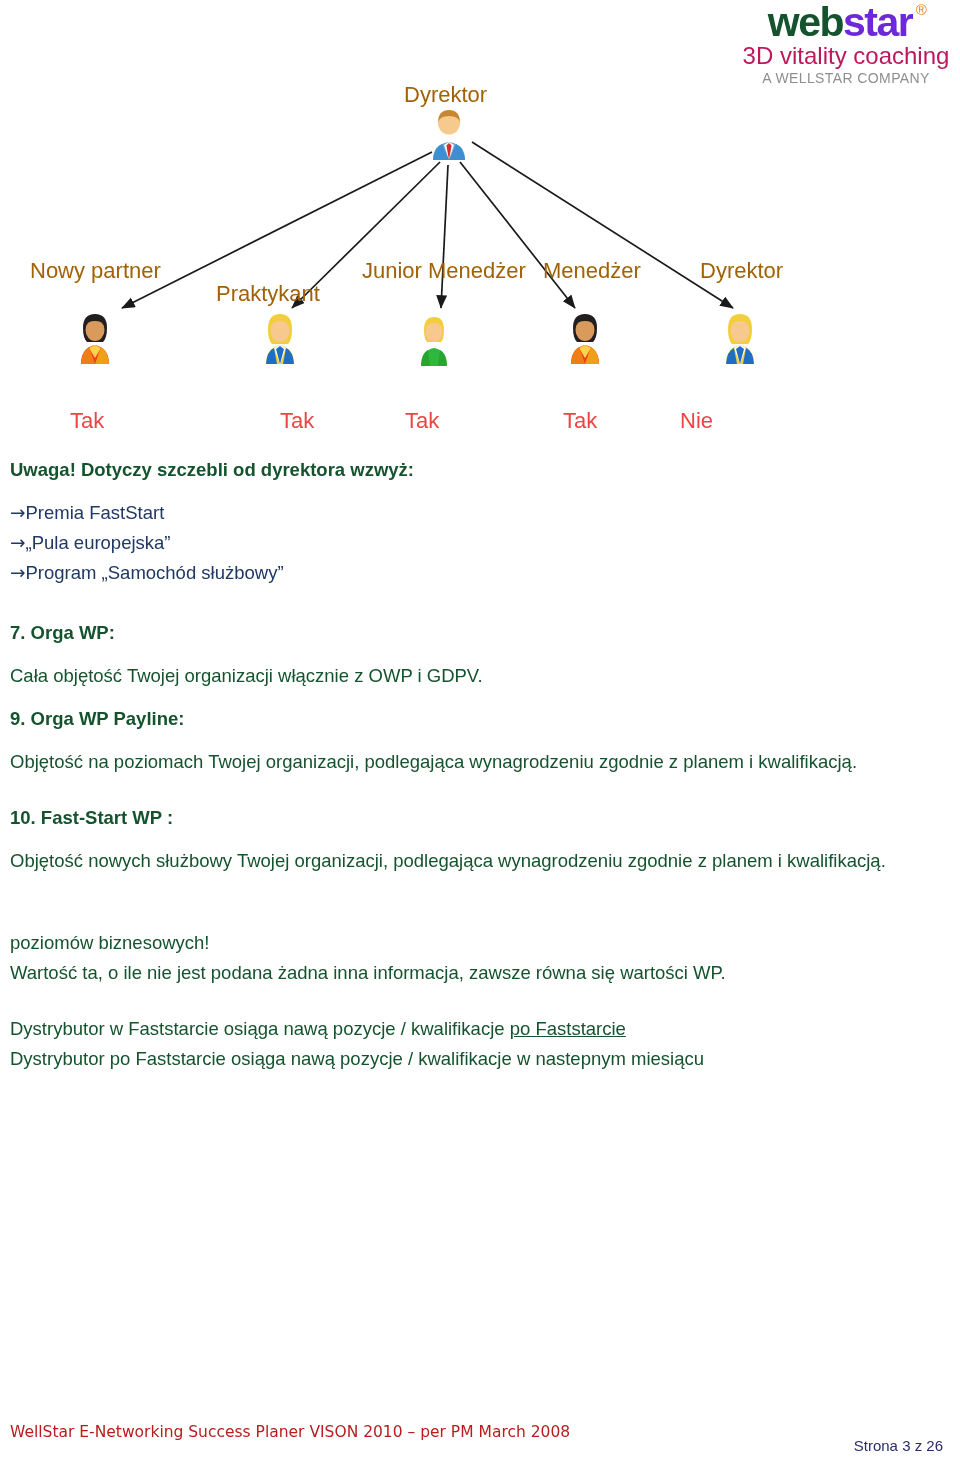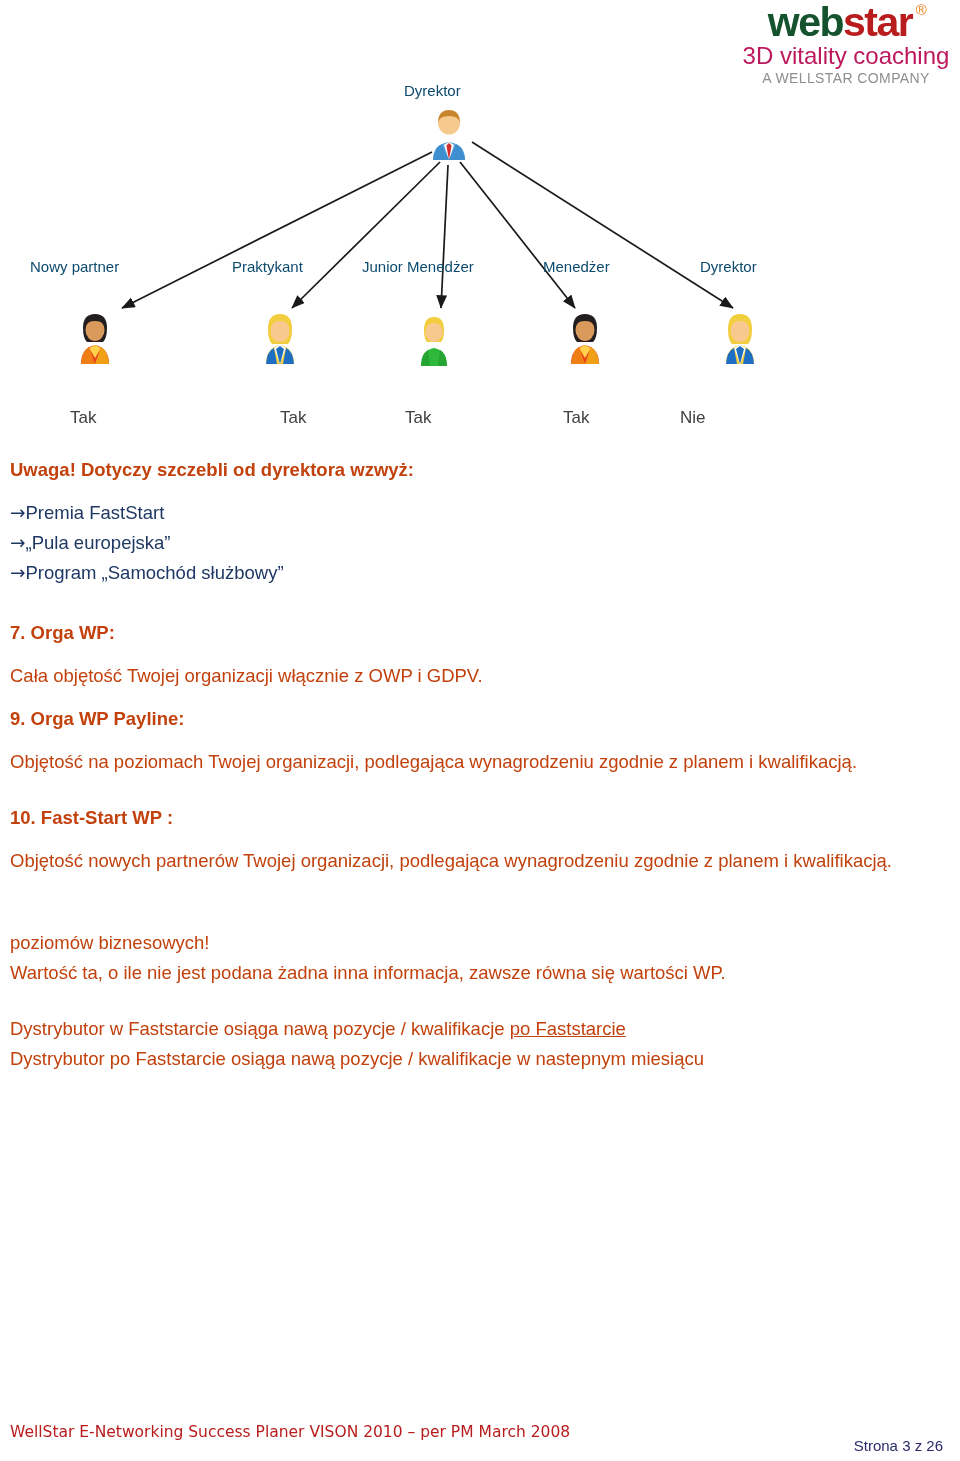--- a/index.html
+++ b/index.html
@@ -26,21 +26,21 @@
   .logo-wordmark {
     font-size: 41px;
     font-weight: bold;
     letter-spacing: -1.5px;
     white-space: nowrap;
     position: relative;
     display: inline-block;
     padding-right: 12px;
   }
   .logo-web { color: #14532d; }
-  .logo-star { color: #b91c1c; }
+  .logo-star { color: #6d28d9; }
   .logo-reg {
     position: absolute;
     top: 0px; right: -1px;
     font-size: 15px;
     font-weight: normal;
     color: #F07D1A;
   }
   .logo-tagline {
     font-size: 24px;
     color: #be185d;
@@ -64,53 +64,53 @@
     left: 0; top: 70px;
     width: 820px; height: 380px;
   }
   .diagram svg {
     position: absolute;
     left: 0; top: 0;
     width: 820px; height: 380px;
   }
   .node-label {
     position: absolute;
-    font-size: 15px;
-    color: #0c4a6e;
+    font-size: 22px;
+    color: #a16207;
     white-space: nowrap;
   }
   .top-label { left: 404px; top: 12px; }
 
   .person {
     position: absolute;
     width: 44px; height: 52px;
   }
   .person svg { width: 44px; height: 52px; display: block; }
 
   .row-labels { position: absolute; top: 188px; left: 0; width: 820px; }
   .row-labels .node-label { top: 0; }
 
   .yn-row { position: absolute; top: 338px; left: 0; width: 820px; }
   .yn {
     position: absolute;
-    font-size: 17px;
-    color: #404040;
+    font-size: 22px;
+    color: #ef4444;
     white-space: nowrap;
   }
 
   
   .content {
     position: absolute;
     left: 10px; top: 455px;
     width: 930px;
   }
   .p {
     font-size: 18.5px;
     line-height: 30px;
-    color: #c2410c;
+    color: #14532d;
     margin: 0;
     white-space: nowrap;
   }
   .bold { font-weight: bold; }
   .gap-sm { height: 13px; }
   .gap-md { height: 26px; }
   .gap-lg { height: 30px; }
   .arrow-item { font-size: 18.5px; line-height: 30px; }
   .arrow-glyph { font-family: "DejaVu Sans", sans-serif; }
   .u { text-decoration: underline; text-align: center; }
@@ -169,21 +169,21 @@
       <path d="M6 52 q0 -16 16 -18 q16 2 16 18 z" fill="#5FA8E0"></path>
       <path d="M22 34 l-5 3 l5 15 l5 -15 z" fill="#FFFFFF"></path>
       <path d="M22 35 l-2.6 2.6 l2.6 14.4 l2.6 -14.4 z" fill="#D12F2F"></path>
       <path d="M6 52 q1 -12 9 -16 l7 16 z" fill="#3E8FD0"></path>
       <path d="M38 52 q-1 -12 -9 -16 l-7 16 z" fill="#3E8FD0"></path>
     </svg>
   </div>
 
   <div class="row-labels">
     <div class="node-label" style="left:30px;">Nowy partner</div>
-    <div class="node-label" style="left:232px;">Praktykant</div>
+    <div class="node-label" style="left:216px;margin-top:23px;">Praktykant</div>
     <div class="node-label" style="left:362px;">Junior Menedżer</div>
     <div class="node-label" style="left:543px;">Menedżer</div>
     <div class="node-label" style="left:700px;">Dyrektor</div>
   </div>
 
   <div class="person" style="left:73px; top:242px;">
     <svg viewBox="0 0 44 52">
       <path d="M10 16 q0 -14 12 -14 q12 0 12 14 q0 10 -4 14 l-16 0 q-4 -4 -4 -14z" fill="#231F20"></path>
       <ellipse cx="22" cy="18" rx="9.5" ry="11" fill="#D99A5B"></ellipse>
       <path d="M12 14 q2 -11 10 -11 q8 0 10 11 q-3 -5 -10 -5 q-7 0 -10 5z" fill="#231F20"></path>
@@ -270,21 +270,21 @@
   <div class="gap-sm"></div>
 
   <p class="p bold">9. Orga WP Payline:</p>
   <div class="gap-sm"></div>
   <p class="p">Objętość na poziomach Twojej organizacji, podlegająca wynagrodzeniu zgodnie z planem i kwalifikacją.</p>
 
   <div class="gap-md"></div>
 
   <p class="p bold">10. Fast-Start WP :</p>
   <div class="gap-sm"></div>
-  <p class="p">Objętość nowych partnerów Twojej organizacji, podlegająca wynagrodzeniu zgodnie z planem i kwalifikacją.</p>
+  <p class="p">Objętość nowych służbowy Twojej organizacji, podlegająca wynagrodzeniu zgodnie z planem i kwalifikacją.</p>
 
   <div class="gap-md"></div>
 
 
   <div class="gap-md"></div>
 
   <p class="p">poziomów biznesowych!</p>
   <p class="p">Wartość ta, o ile nie jest podana żadna inna informacja, zawsze równa się wartości WP.</p>
 
   <div class="gap-md"></div>

